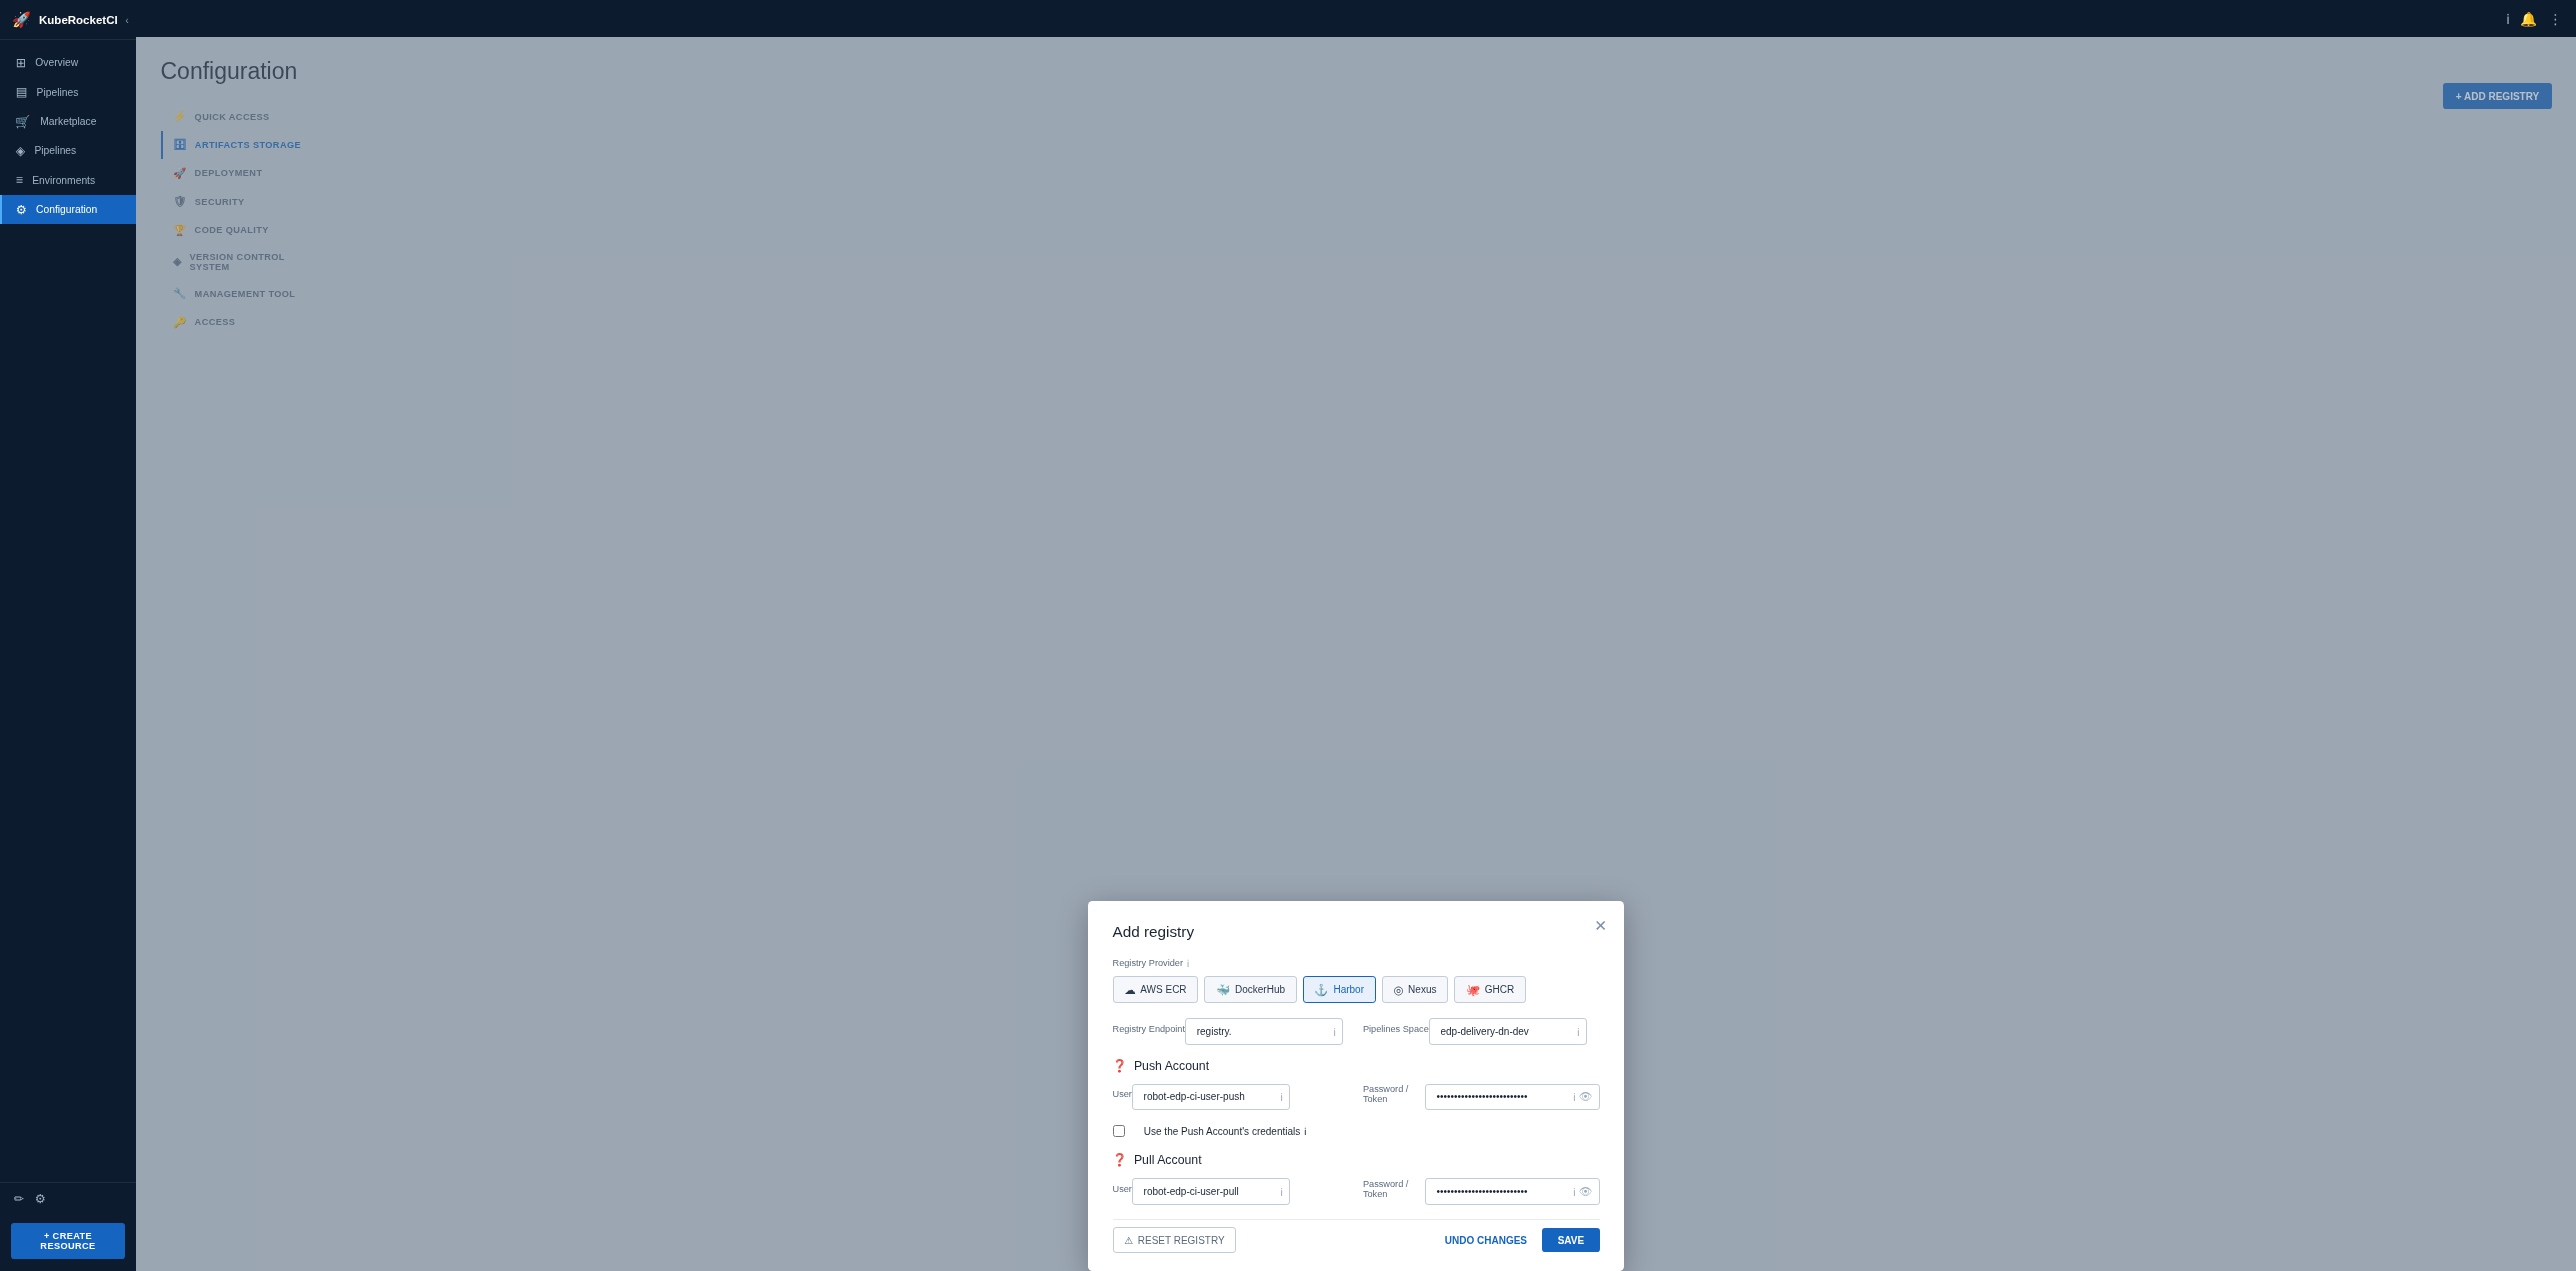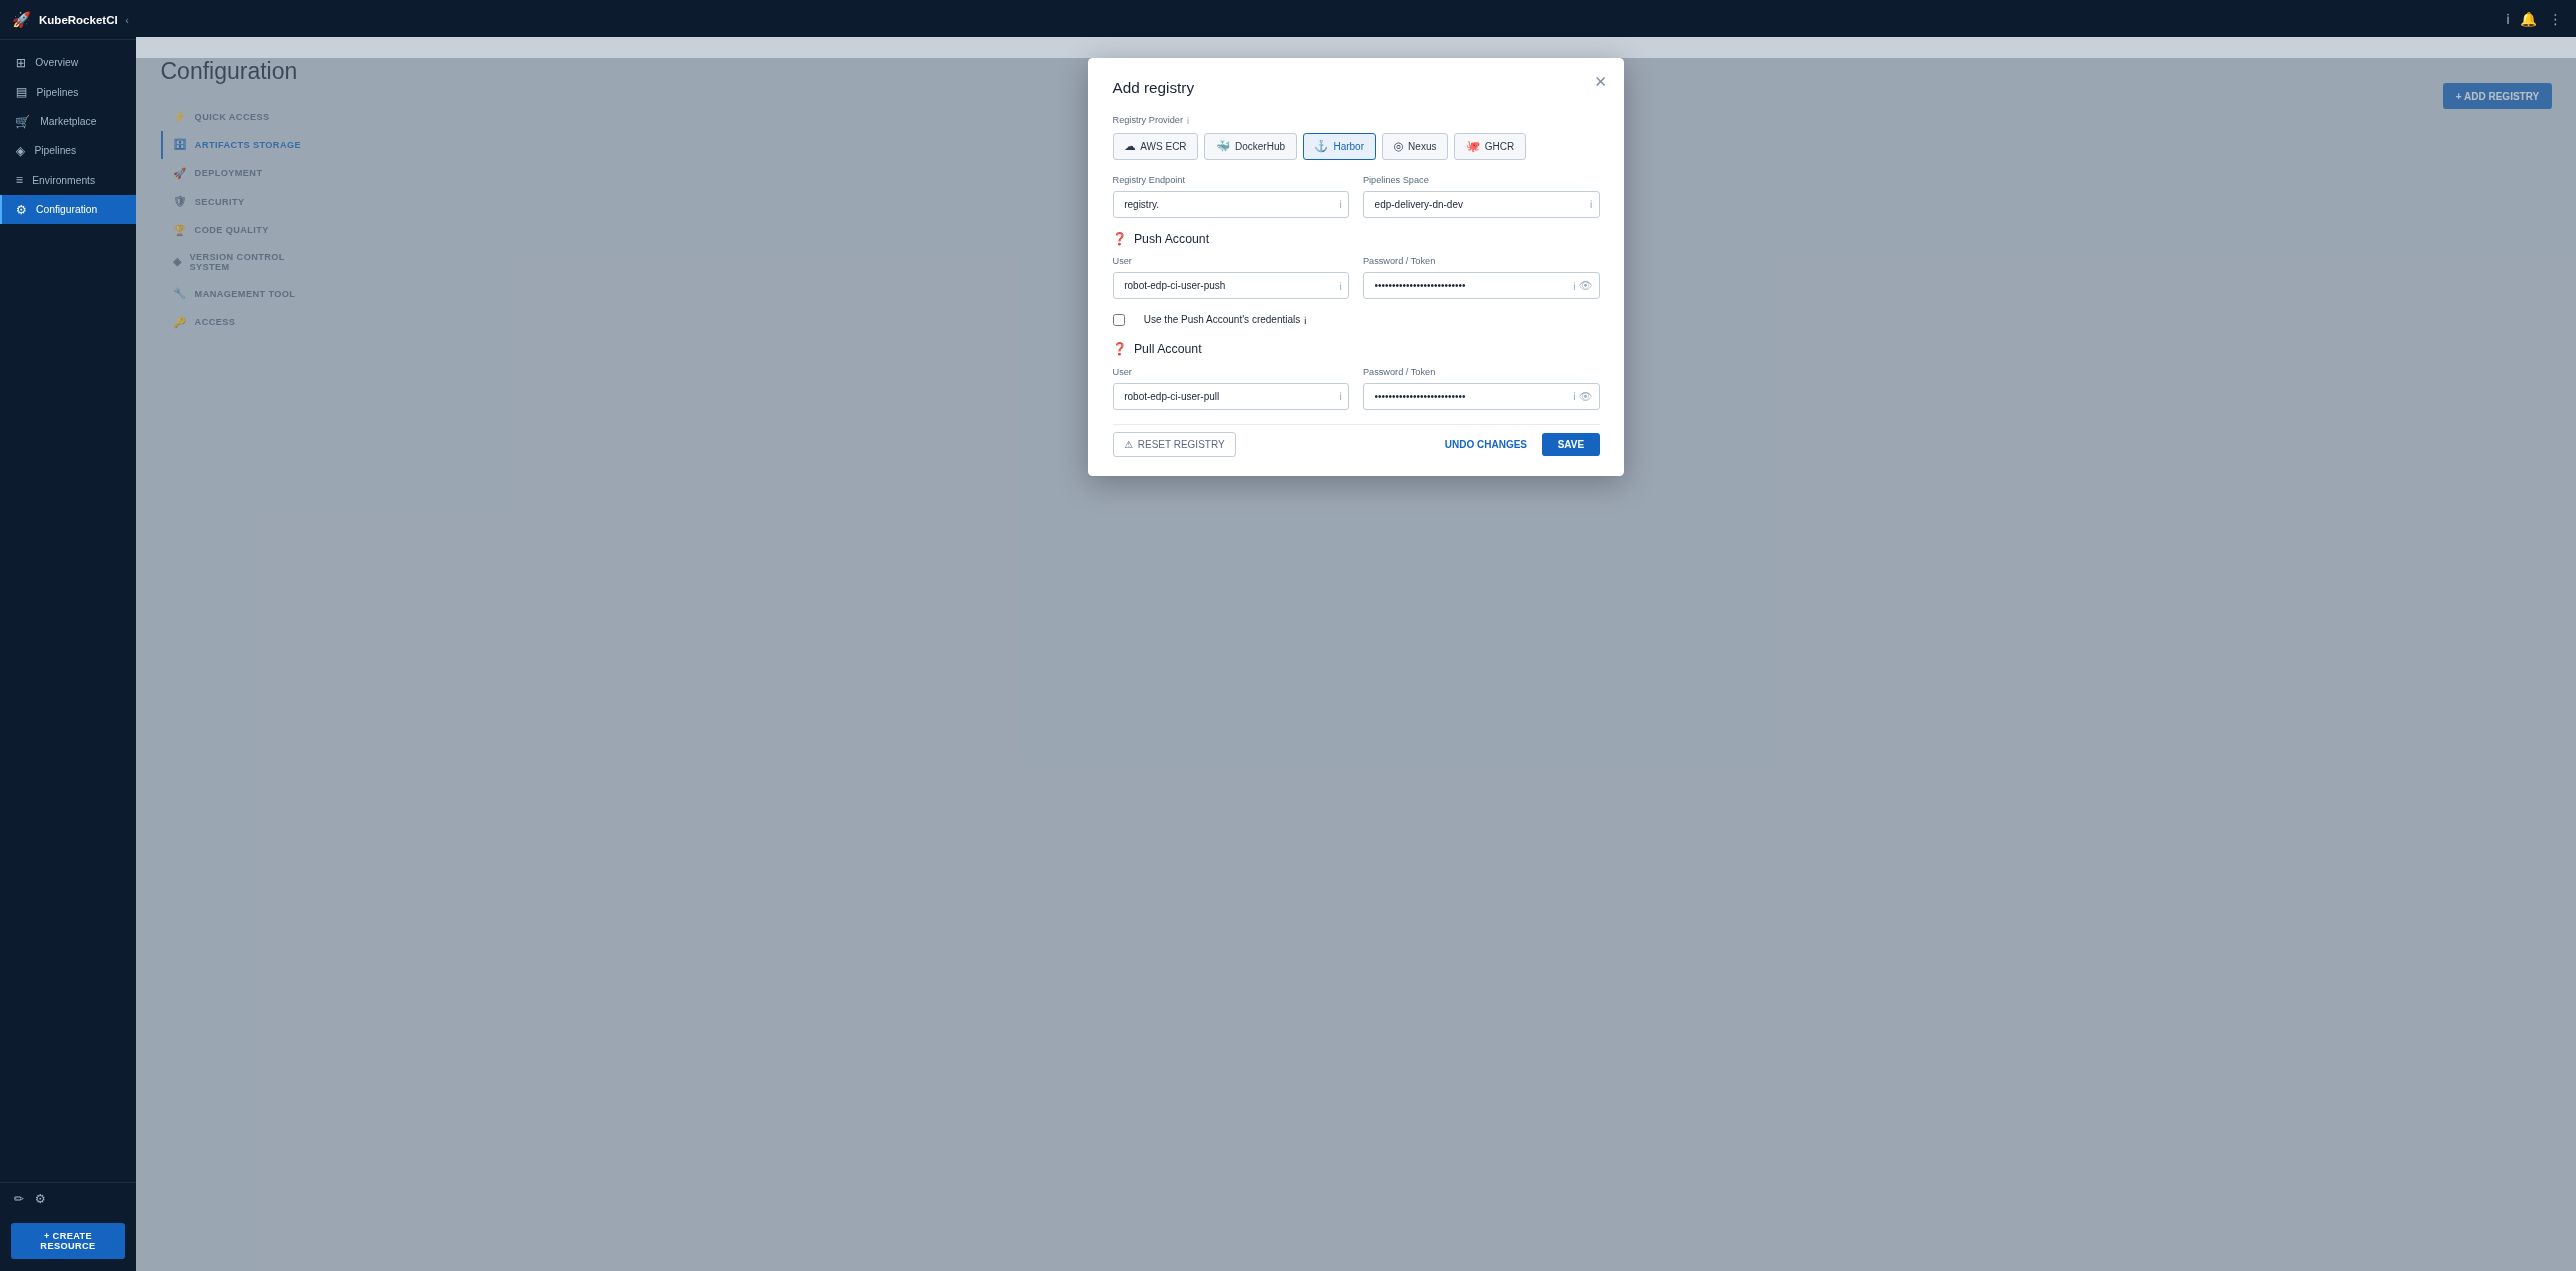--- a/index.html
+++ b/index.html
@@ -156,24 +156,23 @@
       align-items: center;
       gap: 4.6px;
     }
 
     
     .overlay {
       position: absolute;
       top: 0; left: 0; right: 0; bottom: 0;
       background: rgba(100,115,130,0.45);
       display: flex;
-      align-items: flex-start;
+      align-items: flex-end;
       justify-content: center;
       z-index: 100;
-      margin-top: 21px;
     }
 
     
     .dialog {
       background: #fff;
       border-radius: 4.6px;
       width: 536px;
       max-width: 98%;
       box-shadow: 0 6.1px 31px rgba(0,0,0,0.28);
       padding: 21.4px 24.5px 18.4px;
@@ -229,21 +228,20 @@
     }
     .provider-btn .picon { font-size: 11.5px; }
     .form-row {
       display: flex;
       gap: 13.8px;
       margin-bottom: 13.8px;
     }
     .form-group {
       flex: 1;
       display: flex;
-      flex-direction: column;
     }
     .form-input-wrap {
       display: flex;
       align-items: center;
       border: 0.8px solid #c0ccd8;
       border-radius: 3.1px;
       background: #fff;
       padding: 0 6.1px;
     }
     .form-input-wrap input {

